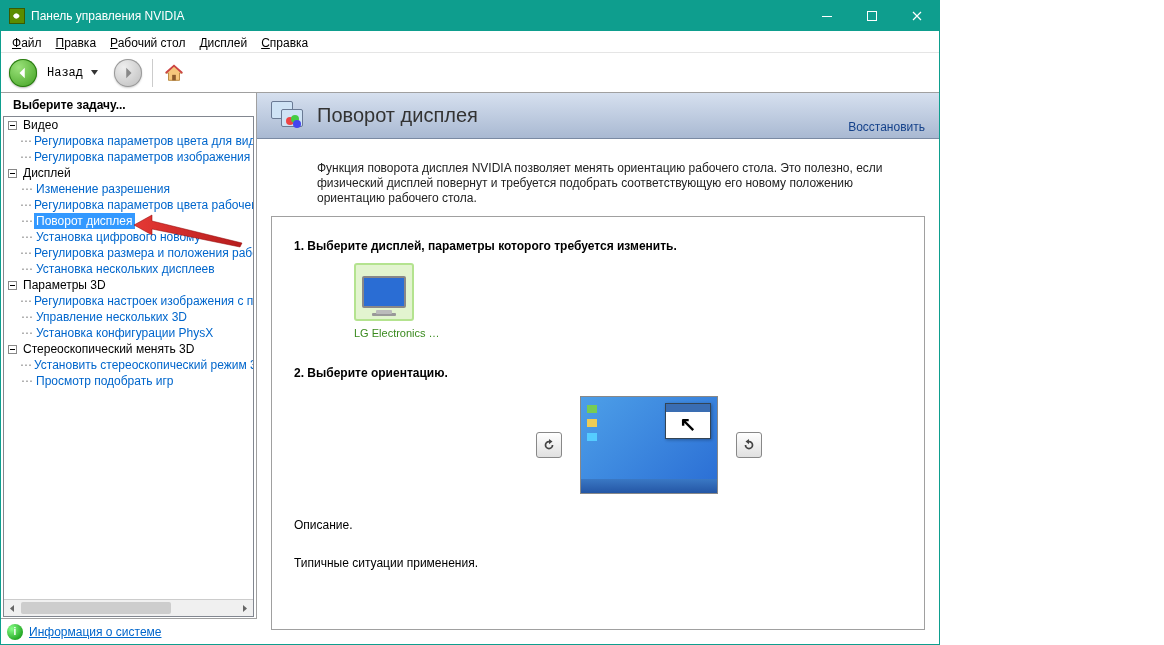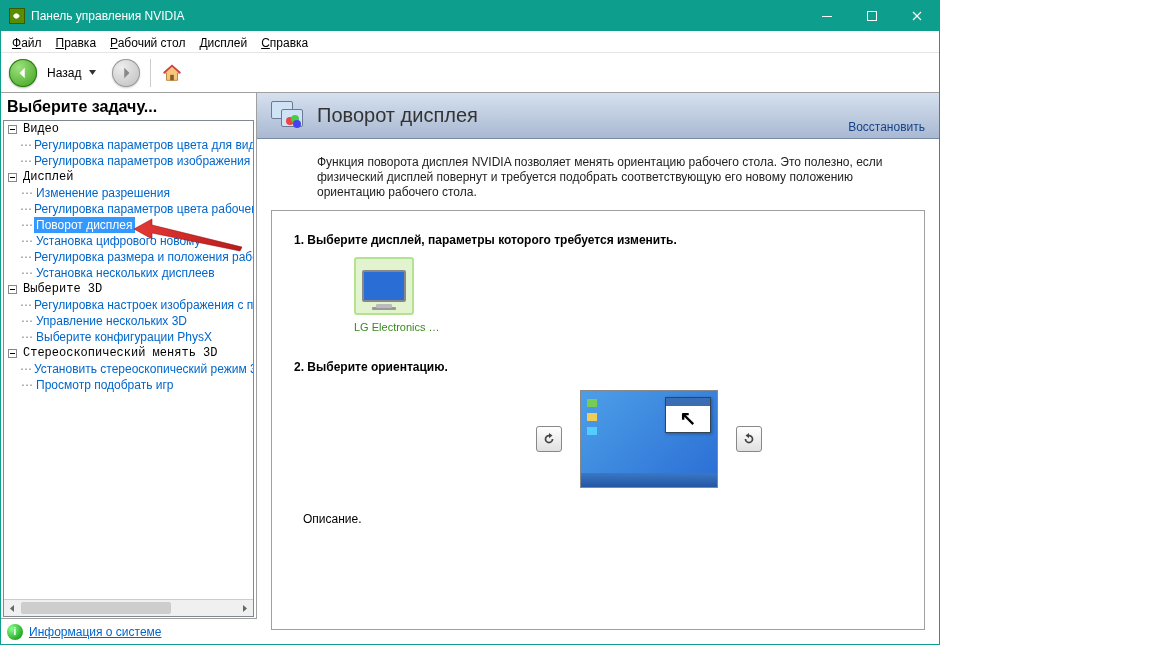--- a/index.html
+++ b/index.html
@@ -10,41 +10,41 @@
   .titlebar-icon { width: 16px; height: 16px; margin: 0 6px 0 8px; background: #5b8c00; border: 1px solid #3a5a00; display:flex; align-items:center; justify-content:center;}
   .titlebar-icon svg{width:10px;height:10px;}
   .titlebar-title { flex: 1; font-size: 12px; }
   .win-controls { display: flex; height: 100%; }
   .win-btn { width: 45px; display: flex; align-items: center; justify-content: center; color: #fff; }
   
   .menubar { height: 22px; background: #fff; display: flex; align-items: flex-end; padding: 0 4px; border-bottom: 1px solid #e5e5e5; font-size: 12px; }
   .menubar span { padding: 2px 7px; }
   .menubar u { text-decoration: underline; }
   
-  .toolbar { height: 40px; background: #fff; display: flex; align-items: center; padding: 0 8px; gap: 6px; border-bottom: 1px solid #a0a0a0; }
+  .toolbar { height: 40px; background: #fff; display: flex; align-items: center; padding: 0 8px; gap: 6px; border-bottom: 1px solid #a0a0a0; font-family: Liberation Mono, monospace; }
   .nav-btn { width: 28px; height: 28px; border-radius: 50%; display:flex; align-items:center; justify-content:center; }
   .nav-back { background: radial-gradient(circle at 35% 30%, #9be27a, #3d9e1e); box-shadow: inset 0 0 0 1px #2a7a12, 0 1px 2px rgba(0,0,0,.3);}
   .nav-back svg { fill:#fff; width:14px; height:14px;}
   .nav-fwd { background: radial-gradient(circle at 35% 30%, #eee, #bbb); box-shadow: inset 0 0 0 1px #999, 0 1px 2px rgba(0,0,0,.2);}
   .nav-fwd svg { fill:#888; width:14px;height:14px;}
   .nav-label { font-size:12px; margin:0 2px 0 4px;}
   .nav-drop { width:7px; height:7px; }
   .toolbar-sep { width:1px; height:28px; background:#ccc; margin:0 4px;}
   .home-ic { width:22px;height:22px; }
   
   .body { flex: 1; display: flex; overflow: hidden; }
   .sidebar { width: 256px; border-right: 1px solid #a0a0a0; display:flex; flex-direction:column; background:#fff; padding:2px 0 0 0;}
-  .task-title { padding: 3px 6px; font-weight: bold; font-size:16px; }
+  .task-title { padding: 3px 12px; font-weight: bold; font-size:12px; }
   .tree { flex:1; border:1px solid #828790; margin:1px 2px; overflow:hidden; position:relative;}
   .tree-in{position:absolute; inset:0; overflow:hidden;}
   .node { white-space:nowrap; font-size:12px; line-height:16px;}
   .node-row { display:flex; align-items:center; height:16px; padding-left:2px;}
   .twisty{ width:13px; height:13px; display:inline-flex; align-items:center; justify-content:center; margin-right:2px;}
   .twisty svg{width:9px;height:9px;}
-  .cat-label { cursor:default; padding:0 2px;font-family:Liberation Mono, monospace;}
+  .cat-label { cursor:default; padding:0 2px;}
   .leaf { color:#0066cc; padding:0 2px; cursor:pointer;}
   .leaf.selected { background:#3399ff; color:#fff; }
   .dots{ display:inline-block; width:14px; text-align:center; color:#888;}
   .children{ padding-left:14px;}
   .children .node-row{ padding-left:2px;}
   .hscroll{ position:absolute; left:0; right:0; bottom:0; height:17px; background:#f0f0f0; border-top:1px solid #ccc; display:flex;}
   .hsb{width:17px; display:flex;align-items:center;justify-content:center;background:#f0f0f0;}
   .hst{flex:1; position:relative;}
   .hthumb{position:absolute; left:0; top:2px; bottom:2px; width:150px; background:#cdcdcd; border-radius:2px;}
   
@@ -55,21 +55,21 @@
   .hdr .grow{flex:1;}
   .hdr-ic{ width:36px; height:30px; position:relative;}
   .hdr-ic .mon{ position:absolute; width:22px; height:18px; background:#cfe3f5; border:1px solid #6a7a94; border-radius:2px;}
   .hdr-ic .mon.a{ left:0; top:0;}
   .hdr-ic .mon.b{ left:10px; top:8px;}
   .hdr-ic .dot{ position:absolute; left:18px; top:15px; width:8px;height:8px; border-radius:50%; }
   .hdr-ic .dr{background:#e44; left:15px; top:16px;}
   .hdr-ic .dg{background:#4c4; left:20px; top:14px;}
   .hdr-ic .db{background:#44e; left:22px; top:19px;}
   .restore{ font-size:12px; color:#15428b; cursor:pointer; align-self:flex-end; margin-bottom:4px;}
-  .desc { padding: 16px 26px 10px 60px; font-size:12px; line-height:15px; color:#222;}
+  .desc { padding: 22px 26px 10px 60px; font-size:12px; line-height:15px; color:#222;}
   .main{ flex:1; border:1px solid #a0a0a0; margin:0 14px 14px 14px; padding:16px 22px; overflow:auto; position:relative;}
   .step{ font-weight:bold; font-size:12px; margin:6px 0 10px 0;}
   .disp-row{ padding-left:60px; margin-bottom:26px;}
   .disp{ display:inline-block; text-align:right;}
   .disp-box{ width:60px; height:58px; border:2px solid #b4e38f; border-radius:3px; background:#e2f4cf; display:flex; flex-direction:column; align-items:center; justify-content:center;}
   .monitor{ width:44px; height:32px; background:#2a6dd4; border:2px solid #888; border-radius:2px; position:relative;}
   .monitor:after{content:""; position:absolute; left:50%; transform:translateX(-50%); bottom:-8px; width:16px; height:4px; background:#bbb; border-radius:1px;}
   .monitor:before{content:""; position:absolute; left:50%; transform:translateX(-50%); bottom:-10px; width:24px; height:3px; background:#999; border-radius:1px;}
   .disp-name{ font-size:11px; color:#3a8a1e; margin-top:6px;}
   .orient-row{ display:flex; gap:40px; align-items:flex-start; padding:6px 0 0 22px;}
@@ -81,21 +81,21 @@
   .rot-btn svg{width:14px;height:14px; fill:#444;}
   .preview{ width:138px; height:98px; border:1px solid #888; background:linear-gradient(135deg,#4d9fe8,#2a6dd4); padding:5px; position:relative;}
   .preview .taskbar{position:absolute; left:0;right:0;bottom:0; height:14px; background:linear-gradient(#3a78c4,#2456a5);}
   .preview .ic{ width:10px;height:8px; background:#7c5; position:absolute;}
   .preview .i1{left:6px; top:8px;}
   .preview .i2{left:6px; top:22px; background:#ec5;}
   .preview .i3{left:6px; top:36px; background:#5cf;}
   .preview .win{ position:absolute; right:6px; top:6px; width:46px; height:36px; background:#fff; border:1px solid #345; box-shadow:1px 1px 3px rgba(0,0,0,.3);}
   .preview .win .wt{height:8px;background:#3a6db2;}
   .preview .win .arr{ font-size:20px; text-align:center; line-height:24px; font-weight:bold;}
-  .sub-title{ font-size:12px; margin:24px 0 16px 9px;}
+  .sub-title{ font-size:12px; margin:24px 0 16px 0;}
   
   .footer{ height:26px; border-top:1px solid #a0a0a0; width:256px; display:flex; align-items:center; padding-left:6px; background:#fff;}
   .footer-ic{ width:16px;height:16px; border-radius:50%; background:radial-gradient(circle at 30% 30%, #8f8, #080); margin-right:6px; display:flex;align-items:center;justify-content:center; color:#fff; font-size:10px; font-weight:bold;}
   .footer a{ color:#0066cc; text-decoration:underline; font-size:12px;}
 </style>
 </head>
 <body>
 
 <div class="window">
 
@@ -223,34 +223,34 @@
                 </div>
               </div>
               <div class="node">
                 <div class="node-row">
                   <span class="twisty">
                     <svg viewBox="0 0 9 9">
                       <rect x="0.5" y="0.5" width="8" height="8" fill="#fff" stroke="#888"></rect>
                       <line x1="2" y1="4.5" x2="7" y2="4.5" stroke="#000"></line>
                     </svg>
                   </span>
-                  <span class="cat-label">Выберите 3D</span>
+                  <span class="cat-label">Параметры 3D</span>
                 </div>
                 <div class="children">
                   <div class="node-row">
                     <span class="dots">⋯</span>
                     <span class="leaf">Регулировка настроек изображения с просмотром</span>
                   </div>
                   <div class="node-row">
                     <span class="dots">⋯</span>
                     <span class="leaf">Управление нескольких 3D</span>
                   </div>
                   <div class="node-row">
                     <span class="dots">⋯</span>
-                    <span class="leaf">Выберите конфигурации PhysX</span>
+                    <span class="leaf">Установка конфигурации PhysX</span>
                   </div>
                 </div>
               </div>
               <div class="node">
                 <div class="node-row">
                   <span class="twisty">
                     <svg viewBox="0 0 9 9">
                       <rect x="0.5" y="0.5" width="8" height="8" fill="#fff" stroke="#888"></rect>
                       <line x1="2" y1="4.5" x2="7" y2="4.5" stroke="#000"></line>
                     </svg>
@@ -345,16 +345,17 @@
               <div class="taskbar"></div>
             </div>
             <div class="rot-btn">
               <svg viewBox="0 0 16 16">
                   <path d="M8 3 A5 5 0 1 1 3 8 L5 8 A3 3 0 1 0 8 5 L8 7 L4 4 L8 1 Z"></path>
                 </svg>
             </div>
           </div>
         </div>
         <div class="sub-title">Описание.</div>
+        <div class="sub-title">Типичные ситуации применения.</div>
       </div>
     </div>
   </div>
 </div>
 
 </body></html>

